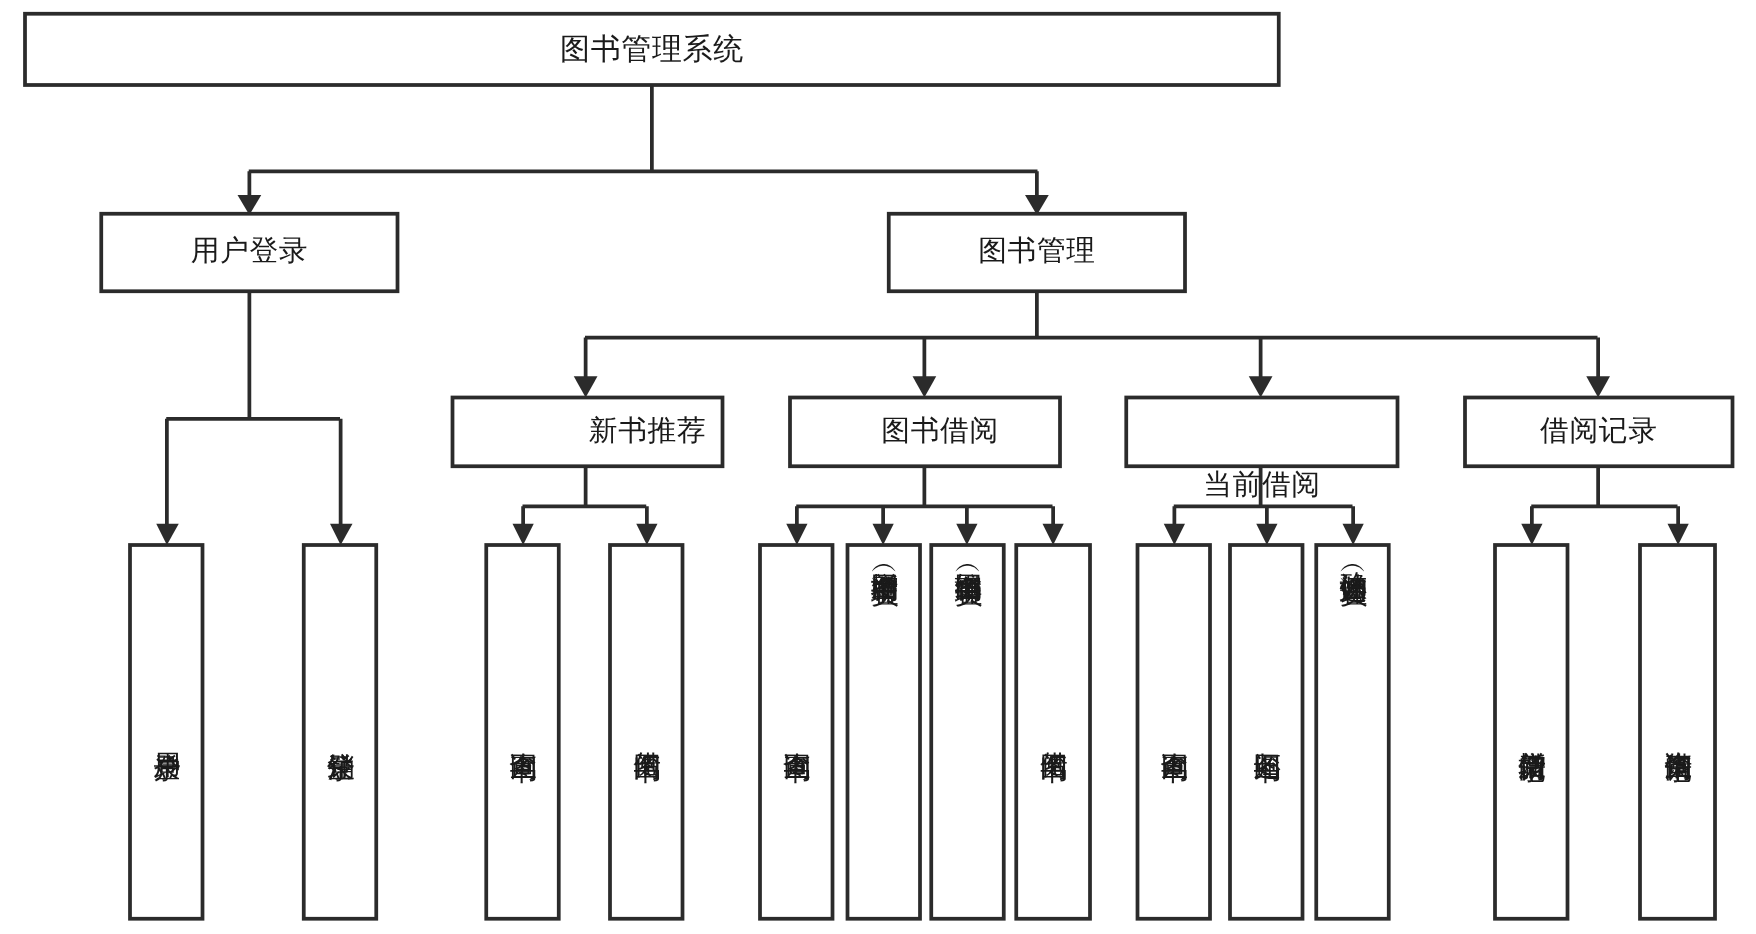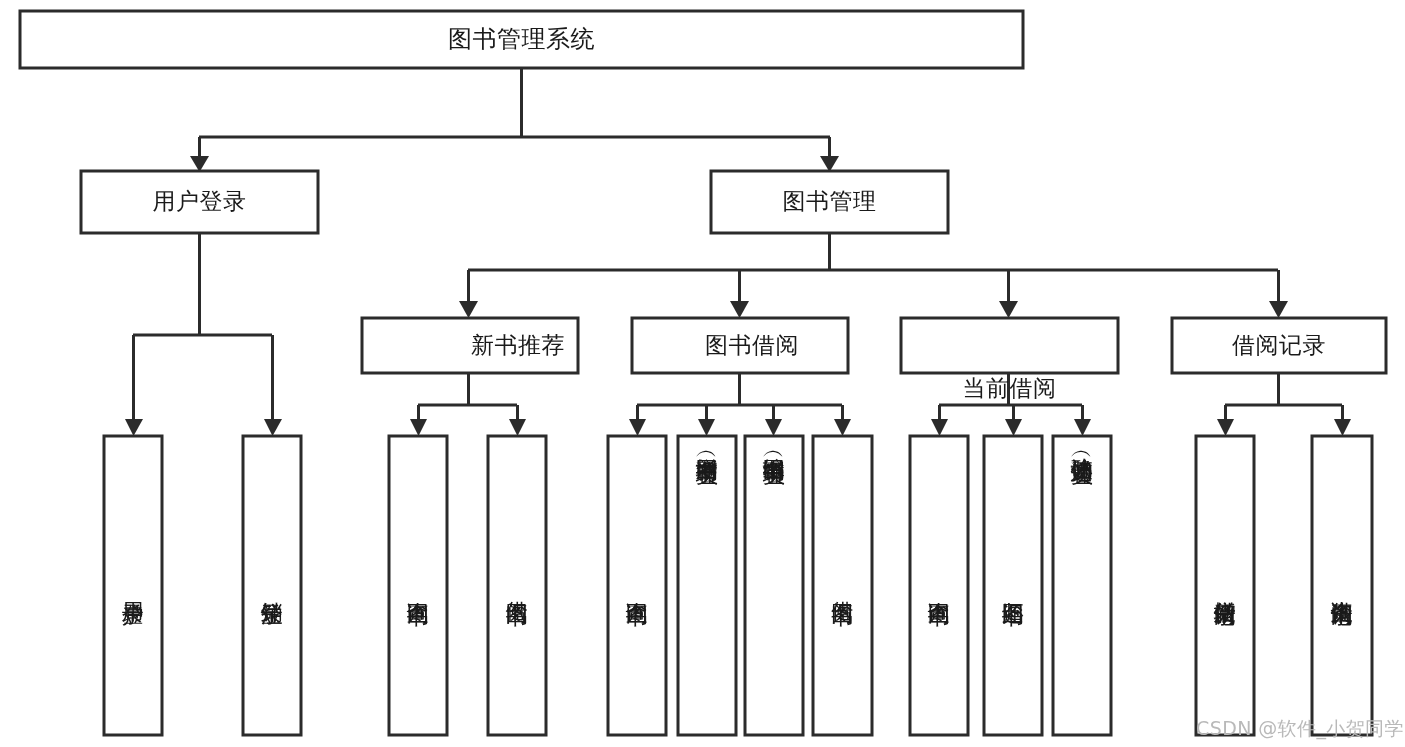--- a/index.html
+++ b/index.html
@@ -200,14 +200,13 @@
   <div class="node-label vert" style="left:608px; top:436px; width:58px; height:299px;">查询图书</div>
   <div class="node-label vert topalign" style="left:678px; top:436px; width:58px; height:299px;">新增图书（管理员）</div>
   <div class="node-label vert topalign" style="left:745px; top:436px; width:58px; height:299px;">编辑图书（管理员）</div>
   <div class="node-label vert" style="left:813px; top:436px; width:59px; height:299px;">借阅图书</div>
   <div class="node-label vert" style="left:910px; top:436px; width:58px; height:299px;">查询图书</div>
   <div class="node-label vert" style="left:984px; top:436px; width:58px; height:299px;">归还图书</div>
   <div class="node-label vert topalign" style="left:1053px; top:436px; width:58px; height:299px;">确认归还（管理员）</div>
   <div class="node-label vert" style="left:1196px; top:436px; width:58px; height:299px;">新增借阅记录</div>
   <div class="node-label vert" style="left:1312px; top:436px; width:60px; height:299px;">查询借阅记录</div>
 
-  <div class="watermark" style="left:1196px; top:716px;">CSDN @软件_小贺同学</div>
 </div>
 
 </body></html>

